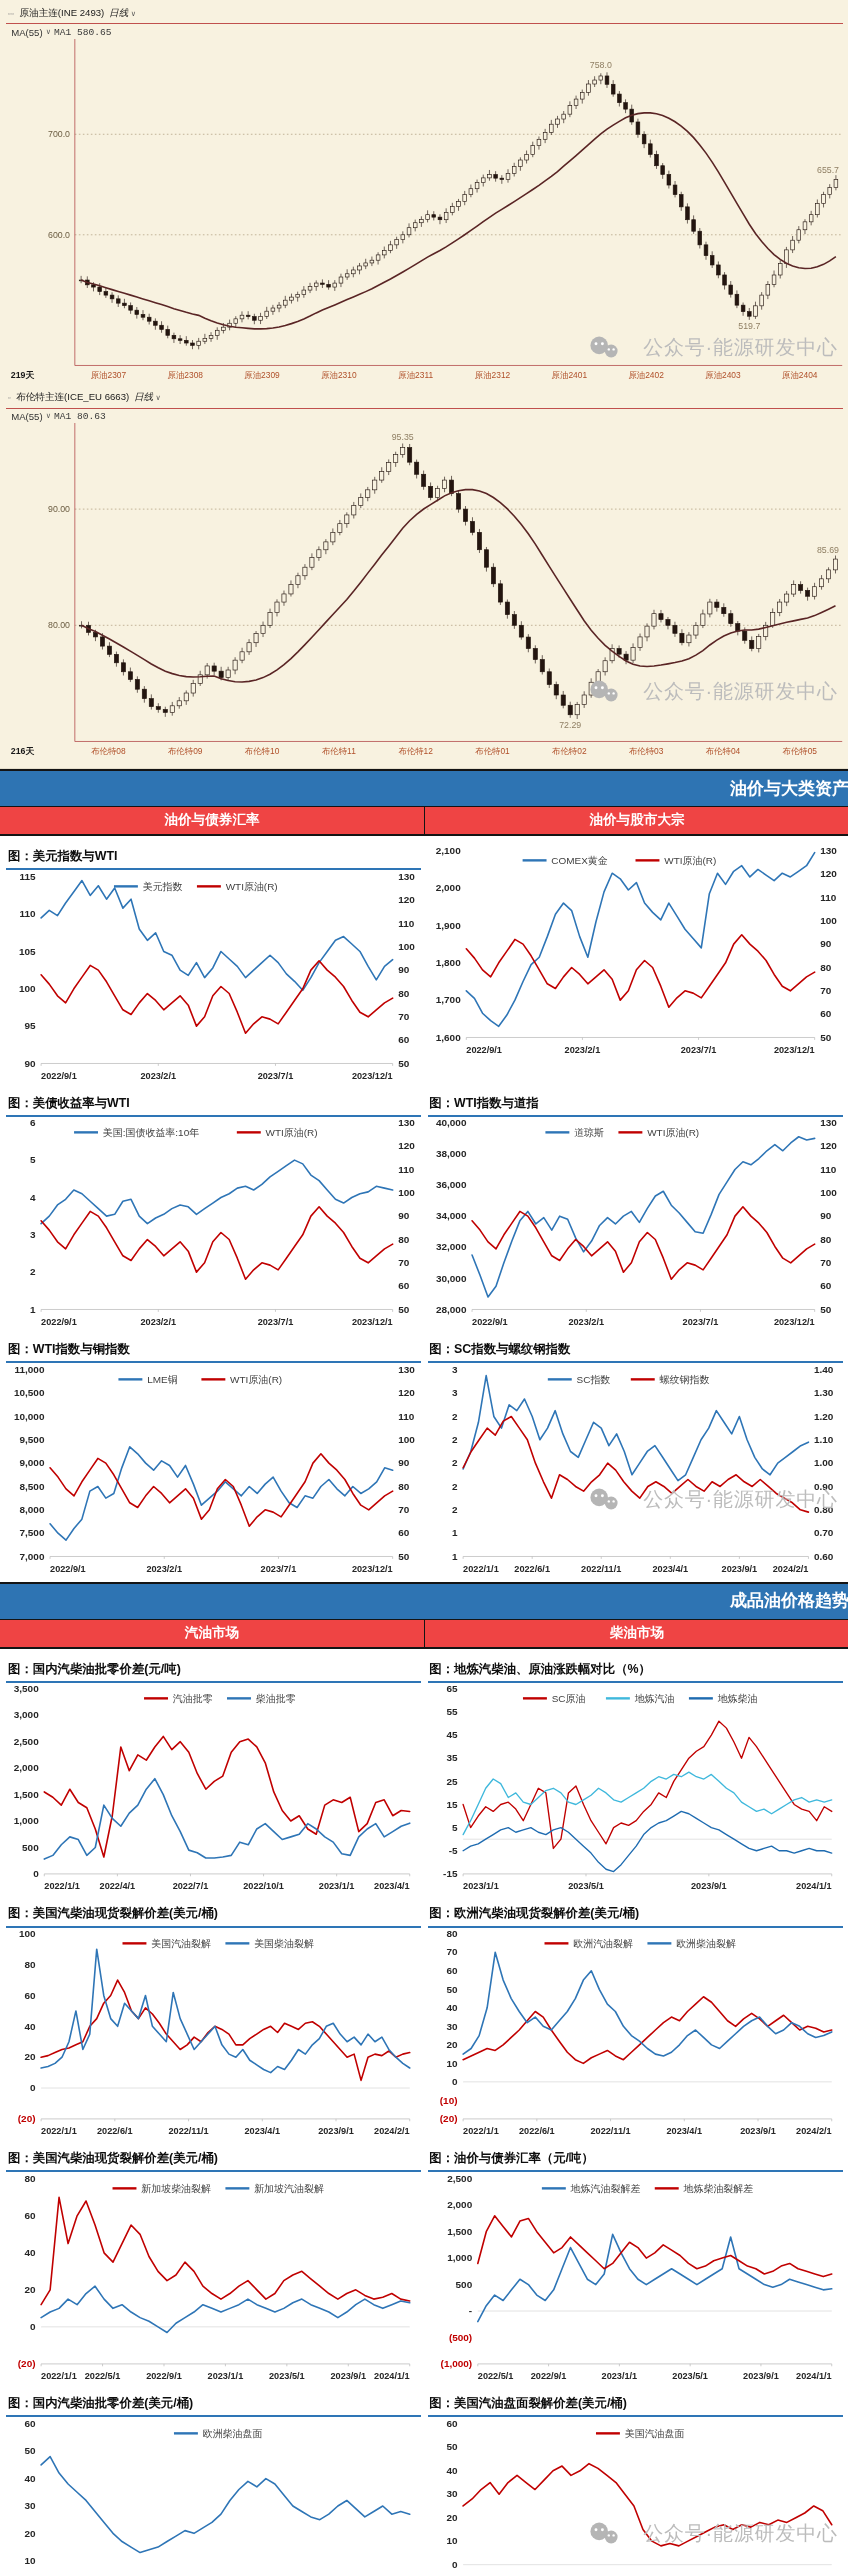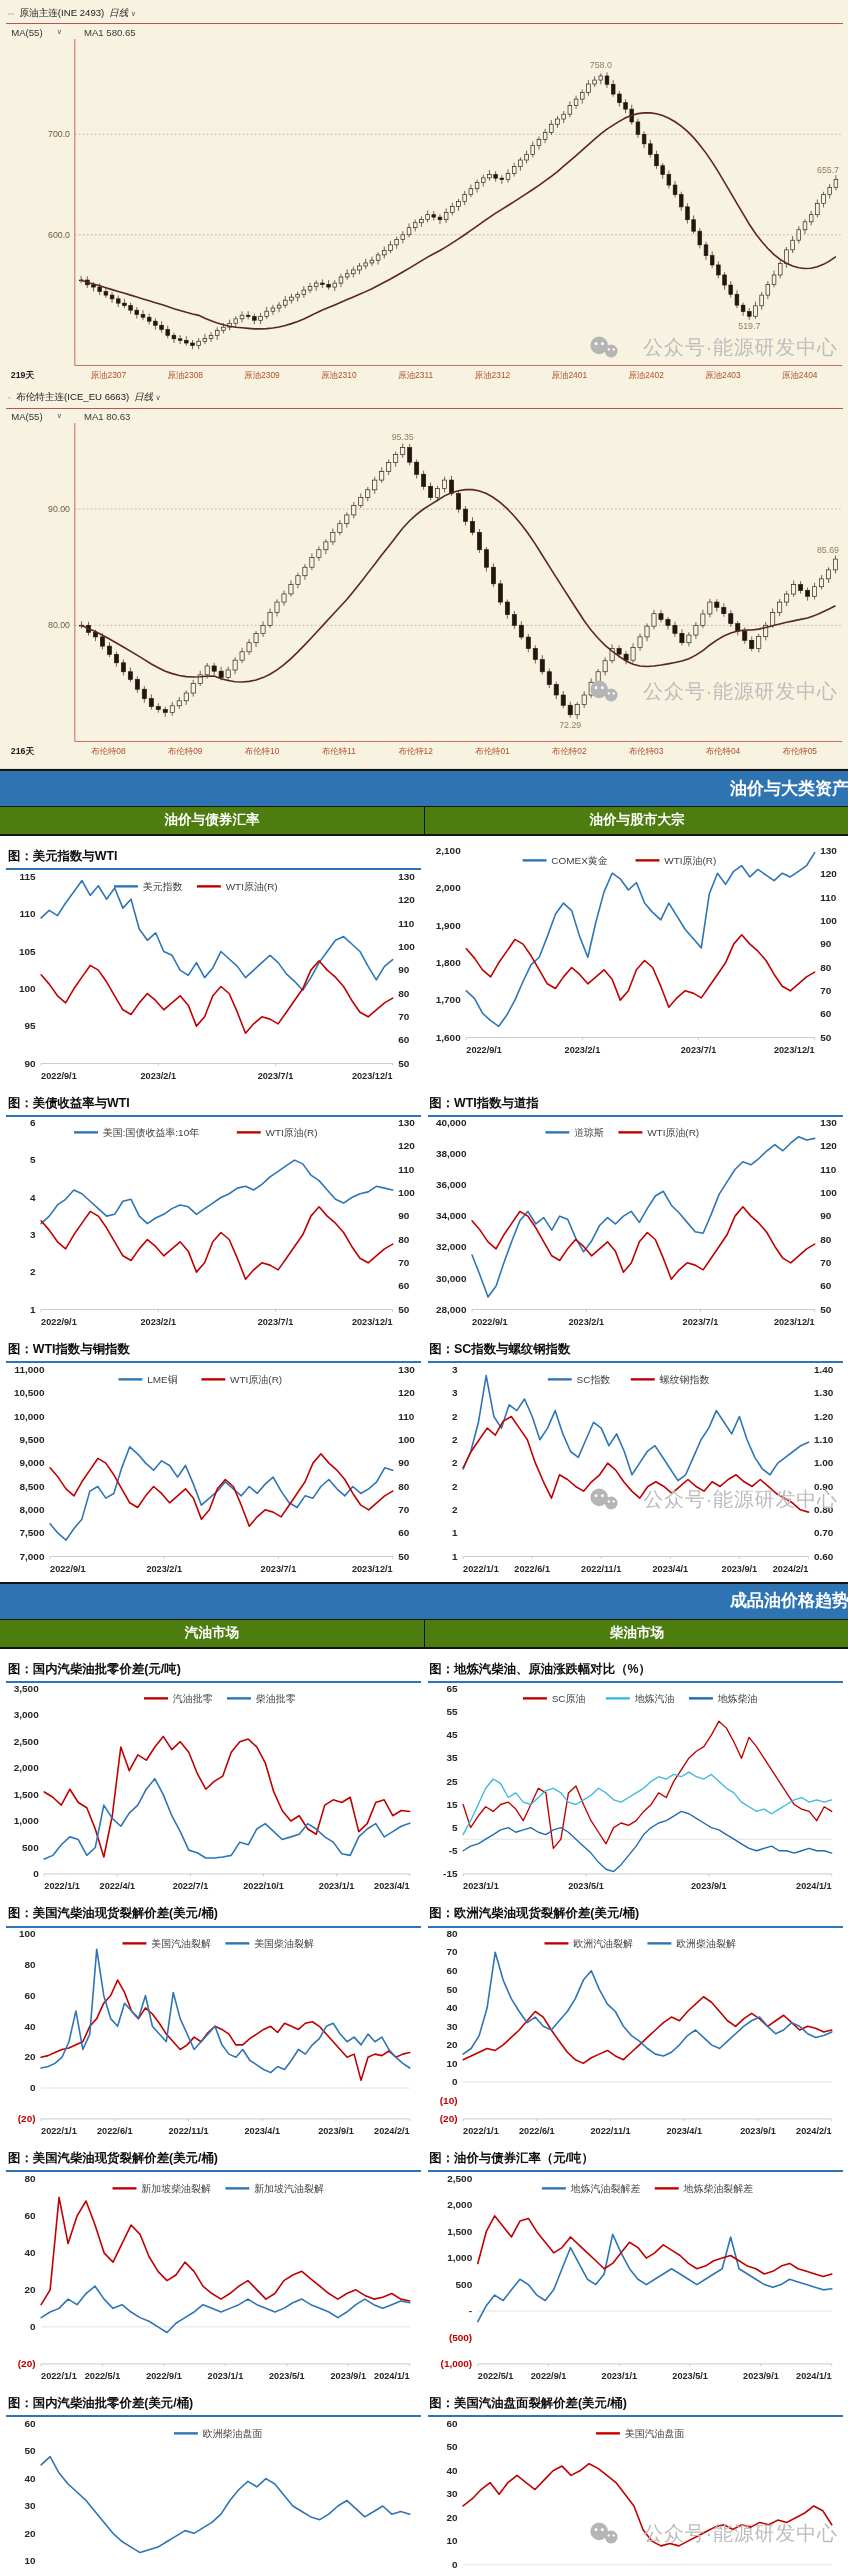--- a/index.html
+++ b/index.html
@@ -6,28 +6,28 @@
   body{font-family:"Liberation Sans","DejaVu Sans",sans-serif;}
   .page{position:relative;width:849px;background:#fff;}
   
   .candle-section{background:#f8f2e0;padding:4.8px 6.4px 3.2px 6.4px;border-bottom:0.8px solid #e5decb;}
   .candle-block{position:relative;margin-bottom:6.4px;}
   .c-head{display:flex;align-items:center;gap:4.8px;font-size:9.6px;color:#1a1a1a;
           border-bottom:0.8px solid #c0504d;padding:2.4px 0 3.2px 1.6px;}
   .c-sq{color:#8a8a8a;font-size:7.2px;letter-spacing:0.8px;}
   .c-period{display:flex;align-items:center;gap:2.4px;cursor:pointer;font-style:italic;}
   .chev{color:#555;font-size:7.2px;}
-  .c-ma{font-size:9.6px;color:#333;padding:2.4px 0 0.8px 4.8px;display:flex;gap:14px;align-items:flex-start;}
-  .c-ma1{margin-left:8px;color:#3a3a3a;}
+  .c-ma{font-size:9.6px;color:#333;padding:2.4px 0 0.8px 4.8px;display:flex;gap:3px;align-items:flex-start;}
+  .c-ma1{margin-left:0;color:#3a3a3a;font-family:Liberation Mono, monospace;}
   .candle-svg{display:block;width:100%;}
   
   .banner{background:#2e74b3;border-top:2.4px solid #141414;border-bottom:1.6px solid #141414;
           color:#fff;font-size:17px;font-weight:bold;text-align:right;padding:5.6px 0 6.4px;}
   .subhead{display:flex;border-bottom:2.4px solid #141414;}
-  .subcell{flex:1;background:#4d7c0f;color:#fff;font-weight:bold;font-size:13.6px;
+  .subcell{flex:1;background:#ef4444;color:#fff;font-weight:bold;font-size:13.6px;
            text-align:center;padding:4px 0 4.8px;}
   .subcell + .subcell{border-left:1.6px solid #141414;}
   
   .grid{display:grid;grid-template-columns:1fr 1fr;column-gap:6.4px;padding:1.6px 6.4px 4.8px 6.4px;}
   .cell{padding-top:8px;}
   .ctitle{font-weight:bold;font-size:12.4px;color:#0d0d0d;border-bottom:2.4px solid #2e75b6;
           padding:2.4px 1.6px 3.2px 1.6px;margin-bottom:1.6px;}
   .cell svg{display:block;width:100%;}
   
   .wm{position:absolute;right:11.2px;display:flex;align-items:center;gap:23px;

